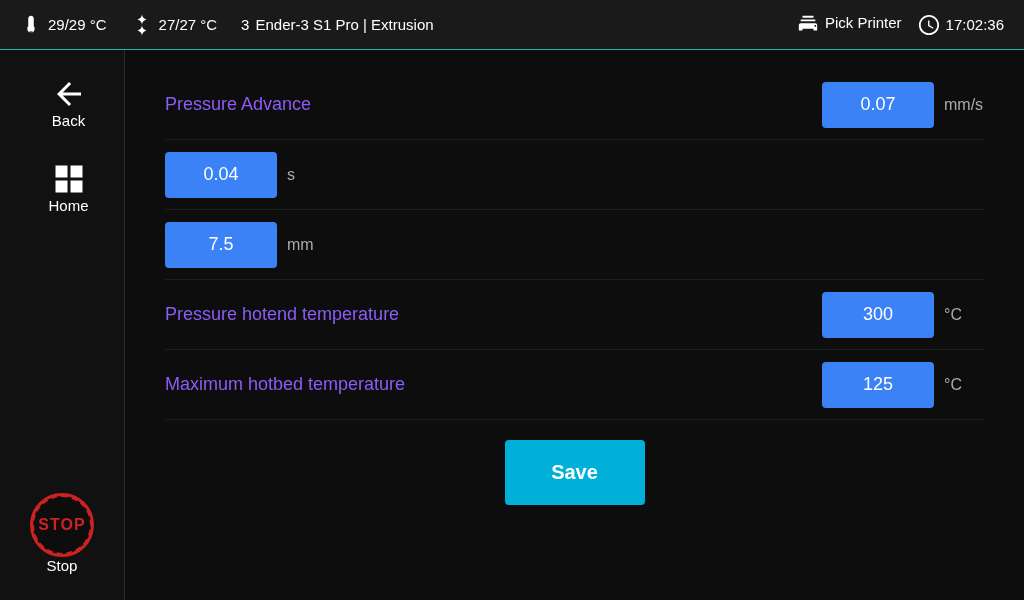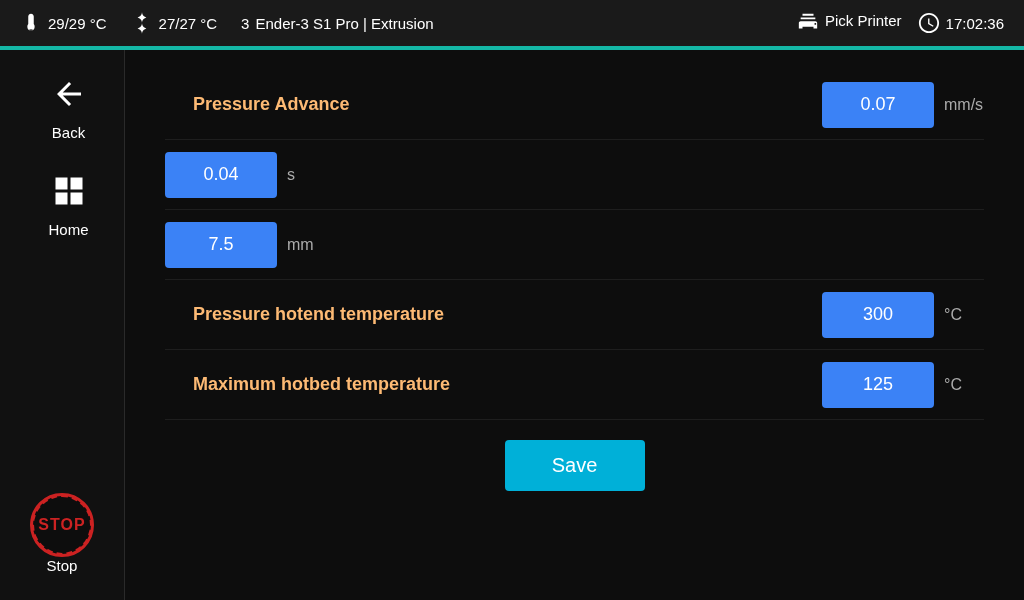--- a/index.html
+++ b/index.html
@@ -16,21 +16,21 @@
     }
 
     
     .topbar {
       height: 50px;
       background: #1a1a1a;
       display: flex;
       align-items: center;
       padding: 0 20px;
       gap: 24px;
-      border-bottom: 4px solid #14b8a6;
+      border-bottom: 1px solid #14b8a6;
       flex-shrink: 0;
     }
 
     .topbar-item {
       display: flex;
       align-items: center;
       gap: 6px;
       color: #ffffff;
       font-size: 15px;
       white-space: nowrap;
@@ -87,21 +87,21 @@
     }
 
     .sidebar-item {
       display: flex;
       flex-direction: column;
       align-items: center;
       justify-content: center;
       width: 100%;
       padding: 16px 12px;
       cursor: pointer;
-      gap: 12px;
+      gap: 0;
       color: #ffffff;
       font-size: 15px;
       margin-left: 13px;
     }
 
     .sidebar-item svg {
       width: 36px;
       height: 36px;
       fill: #ffffff;
     }
@@ -169,23 +169,22 @@
       border-bottom: 1px solid #1e1e1e;
     }
 
     .settings-row:last-of-type {
       border-bottom: none;
     }
 
     .settings-label {
       flex: 1;
       font-size: 18px;
-      color: #fdba74;
-      font-weight: 700;
-      margin-left: 28px;
+      color: #8b5cf6;
+      font-weight: 400;
     }
 
     .settings-control {
       display: flex;
       align-items: center;
       gap: 10px;
     }
 
     .value-box {
       background: #3b82f6;
@@ -211,23 +210,23 @@
       justify-content: center;
       margin-top: 20px;
     }
 
     .save-button {
       background: #00b0d8;
       border: none;
       border-radius: 4px;
       color: #ffffff;
       font-size: 20px;
-      font-weight: 400;
+      font-weight: 700;
       width: 140px;
-      height: 51px;
+      height: 65px;
       cursor: pointer;
     }
   </style>
 </head>
 <body>
 
 <div class="topbar">
   <div class="topbar-item">
     <svg viewBox="0 0 24 24">
       <path d="M12 2C10.34 2 9 3.34 9 5v8.17A4 4 0 0 0 8 16a4 4 0 0 0 8 0 4 4 0 0 0-1-2.83V5c0-1.66-1.34-3-3-3zm0 18a2 2 0 0 1-2-2 2 2 0 0 1 2-2 2 2 0 0 1 2 2 2 2 0 0 1-2 2zm1-7.28V5a1 1 0 0 0-2 0v7.72A3 3 0 0 0 9 16a3 3 0 0 0 6 0 3 3 0 0 0-2-2.28z"></path>

